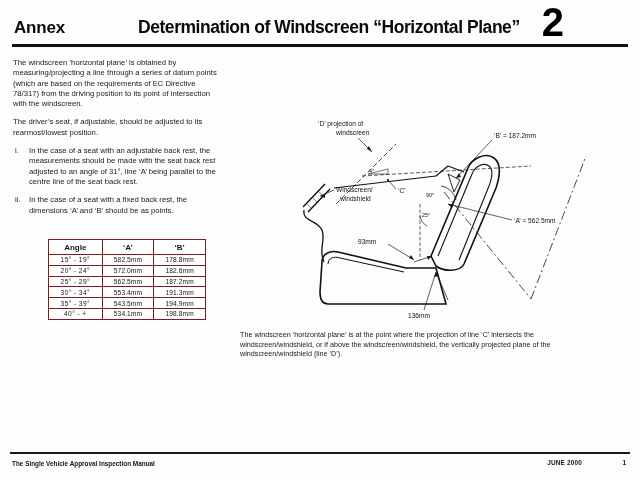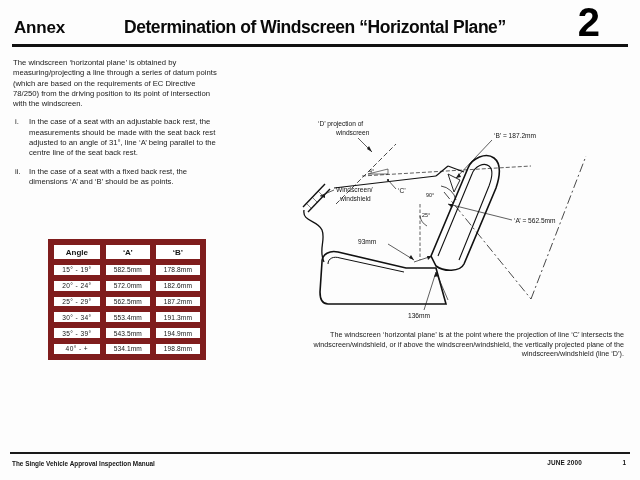--- a/index.html
+++ b/index.html
@@ -20,33 +20,32 @@
     inset: 0;
     background: #fdfdfd;
   }
 
   
   .header {
     position: absolute;
     left: 0; top: 14px;
     width: 572px;
     height: 34px;
-    padding-left: 36px;
   }
   .annex-word {
     position: absolute;
     left: 14px; top: 4px;
     font-size: 17px;
     font-weight: bold;
     letter-spacing: -0.2px;
     color: #0a0a0a;
   }
   .header-title {
     position: absolute;
-    left: 124px; top: 3px;
+    left: 138px; top: 3px;
     font-size: 17.5px;
     font-weight: bold;
     letter-spacing: -0.45px;
     color: #0a0a0a;
     white-space: nowrap;
   }
   .annex-number {
     position: absolute;
     right: 8px; top: -12px;
     font-size: 40px;
@@ -102,21 +101,21 @@
     left: 48px; top: 239px;
     width: 158px;
   }
   table.angle-table {
     border-collapse: collapse;
     width: 158px;
     background: #ffffff;
   }
   table.angle-table th,
   table.angle-table td {
-    border: 6px solid #7f1d1d;
+    border: 1px solid #7f1d1d;
     font-size: 6.6px;
     text-align: center;
     color: #151515;
   }
   table.angle-table th {
     font-weight: bold;
     font-size: 8px;
     padding: 2.5px 2px;
     background: #ffffff;
   }
@@ -143,25 +142,25 @@
   }
   .dlabel-sm {
     font-family: "Liberation Sans", sans-serif;
     font-size: 5.4px;
     fill: #141414;
   }
 
   
   .caption {
     position: absolute;
-    left: 264px; top: 330px;
+    left: 240px; top: 330px;
     width: 360px;
     font-size: 7.2px;
     line-height: 9.6px;
-    text-align: right;
+    text-align: left;
     color: #1a1a1a;
   }
 
   
   .footer-rule {
     position: absolute;
     left: 10px; top: 452px;
     width: 620px;
     height: 1.6px;
     background: #1a1a1a;
@@ -195,21 +194,22 @@
 <div class="page">
 
   <div class="header">
     <div class="annex-word">Annex</div>
     <div class="header-title">Determination of Windscreen “Horizontal Plane”</div>
     <div class="annex-number">2</div>
   </div>
   <div class="header-rule"></div>
 
   <div class="text-col">
-    <p class="para">The windscreen ‘horizontal plane’ is obtained by measuring/projecting a line through a series of datum points (which are based on the requirements of EC Directive 78/250) from the driving position to its point of intersection with the windscreen.</p>
+    <p class="para">The windscreen ‘horizontal plane’ is obtained by measuring/projecting a line through a series of datum points (which are based on the requirements of EC Directive 78/317) from the driving position to its point of intersection with the windscreen.</p>
+    <p class="para">The driver’s seat, if adjustable, should be adjusted to its rearmost/lowest position.</p>
 
     <ul class="list">
       <li class="list-item">
         <span class="list-marker">i.</span>
         <span>In the case of a seat with an adjustable back rest, the measurements should be made with the seat back rest adjusted to an angle of 31°, line ‘A’ being parallel to the centre line of the seat back rest.</span>
       </li>
       <li class="list-item">
         <span class="list-marker">ii.</span>
         <span>In the case of a seat with a fixed back rest, the dimensions ‘A’ and ‘B’ should be as points.</span>
       </li>

